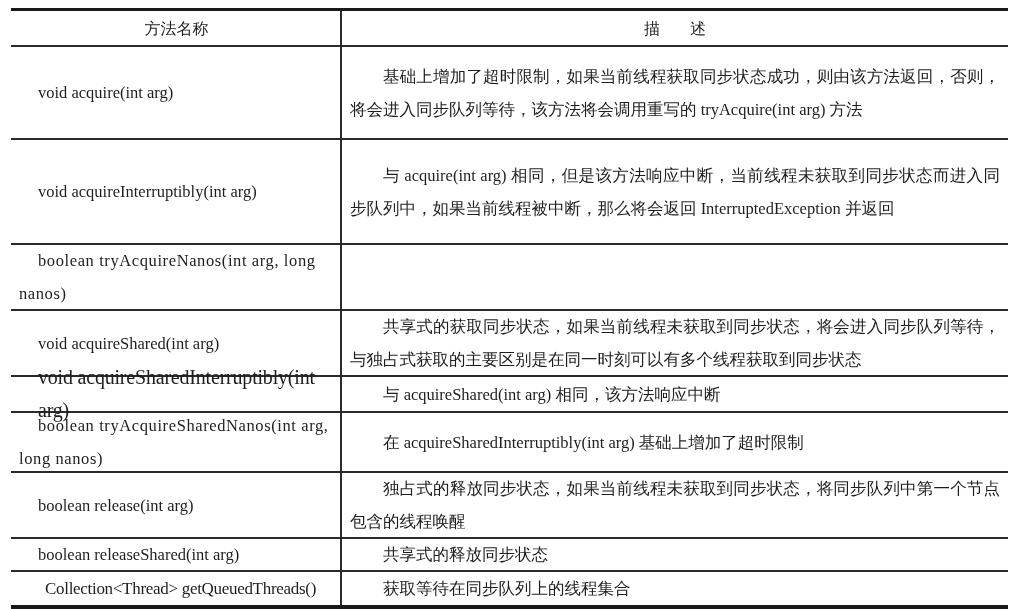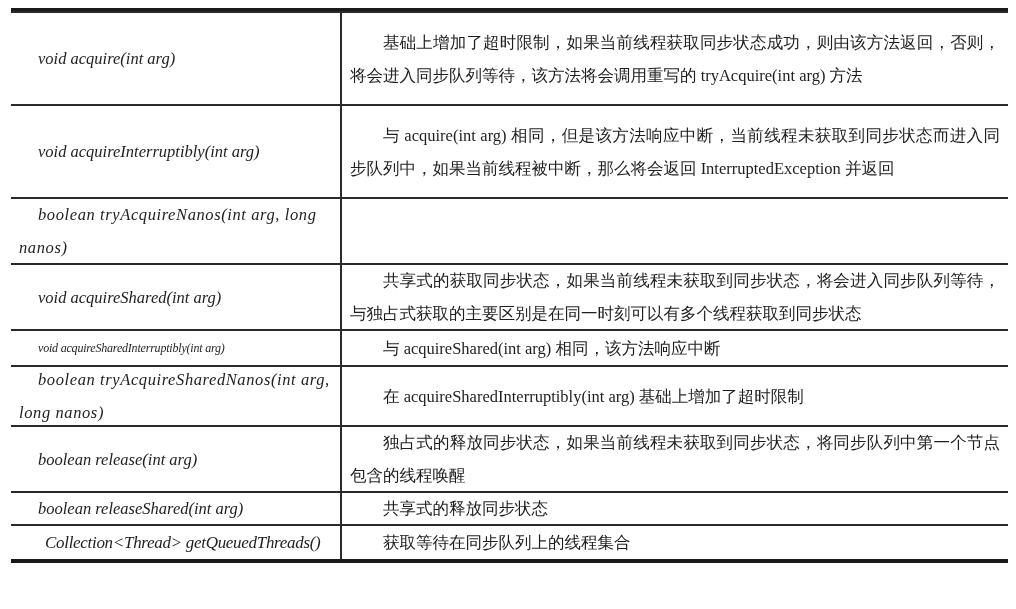--- a/index.html
+++ b/index.html
@@ -19,40 +19,48 @@
     }
     .row.header { border-top: none; height: 34px; }
     .cell {
       box-sizing: border-box; display: flex; align-items: center;
       font-size: 16.5px; line-height: 33px;
     }
     .c1 { width: 331px; border-right: 2px solid #2a2a2a; padding: 0 6px 0 8px; }
     .c2 { flex: 1; padding: 0 8px 0 8px; }
     .header .cell { justify-content: center; font-family: "DejaVu Sans", sans-serif; font-size: 16px; }
     .header .c2 span { letter-spacing: 30px; margin-right: -30px; }
-    .c1 .txt { padding-left: 19px; text-indent: 0; font-style: italic; }
+    .c1 .txt { padding-left: 19px; text-indent: 0; }
     .c1.wrap .txt { padding-left: 0; text-indent: 19px; letter-spacing: 0.6px; }
     .c2 .txt { text-indent: 2em; text-align: justify; text-align-last: left; }
     .txt { display: block; width: 100%; }
   </style>
 </head>
 <body>
 
 <div class="table">
+  <div class="row header">
+    <div class="cell c1">
+        <span>方法名称</span>
+      </div>
+    <div class="cell c2">
+        <span>描述</span>
+      </div>
+  </div>
 
   <div class="row" style="height:93px">
     <div class="cell c1">
         <span class="txt">void acquire(int arg)</span>
       </div>
     <div class="cell c2">
         <span class="txt">基础上增加了超时限制，如果当前线程获取同步状态成功，则由该方法返回，否则，将会进入同步队列等待，该方法将会调用重写的 tryAcquire(int arg) 方法</span>
       </div>
   </div>
 
-  <div class="row" style="height:93px">
+  <div class="row" style="height:105px">
     <div class="cell c1">
         <span class="txt">void acquireInterruptibly(int arg)</span>
       </div>
     <div class="cell c2">
         <span class="txt">与 acquire(int arg) 相同，但是该方法响应中断，当前线程未获取到同步状态而进入同步队列中，如果当前线程被中断，那么将会返回 InterruptedException 并返回</span>
       </div>
   </div>
 
   <div class="row" style="height:66px">
     <div class="cell c1 wrap">
@@ -64,21 +72,21 @@
     <div class="cell c1">
         <span class="txt">void acquireShared(int arg)</span>
       </div>
     <div class="cell c2">
         <span class="txt">共享式的获取同步状态，如果当前线程未获取到同步状态，将会进入同步队列等待，与独占式获取的主要区别是在同一时刻可以有多个线程获取到同步状态</span>
       </div>
   </div>
 
   <div class="row" style="height:36px">
     <div class="cell c1">
-        <span class="txt" style="font-size:12px;letter-spacing:-0.2px">void acquireSharedInterruptibly(int arg)</span>
+        <span class="txt" style="font-size:20px;letter-spacing:-0.2px">void acquireSharedInterruptibly(int arg)</span>
       </div>
     <div class="cell c2">
         <span class="txt">与 acquireShared(int arg) 相同，该方法响应中断</span>
       </div>
   </div>
 
   <div class="row" style="height:60px">
     <div class="cell c1 wrap">
         <span class="txt">boolean tryAcquireSharedNanos(int arg, long nanos)</span>
       </div>

